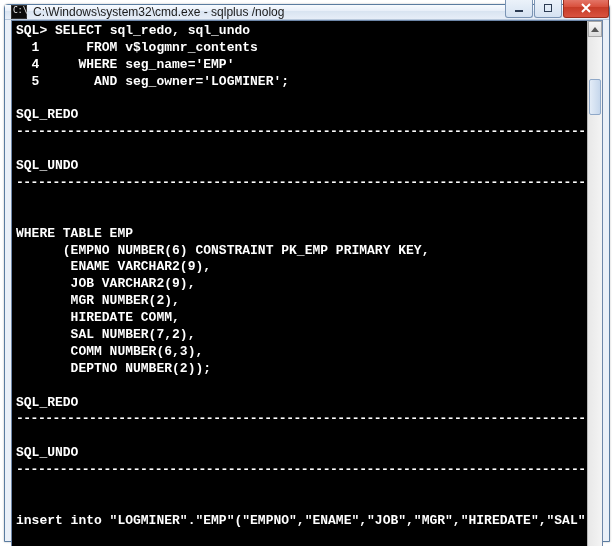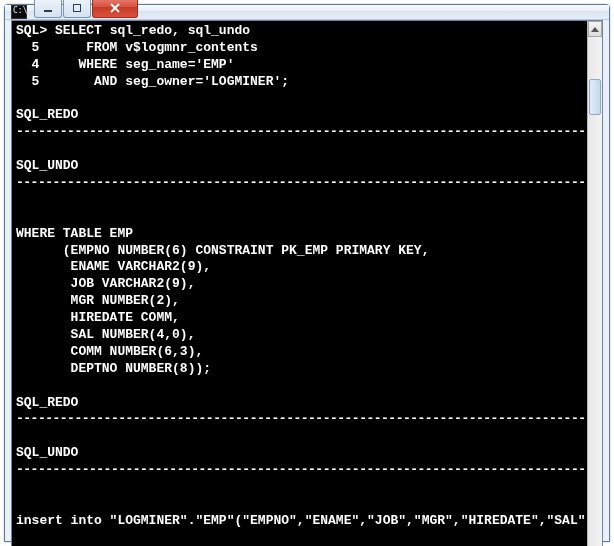--- a/index.html
+++ b/index.html
@@ -24,56 +24,57 @@
   .sb-thumb { position: absolute; left: 1px; right: 1px; height: 36px; top: 42px; background: linear-gradient(to right, #e3ecf7, #c6d7ec); border: 1px solid #8fa8c8; border-radius: 2px; }
   .hr-line { color: #fff; letter-spacing: -0.5px; }
 </style>
 </head>
 <body>
 
 <div class="outer-border">
   <div class="window">
     <div class="titlebar">
       <div class="app-icon"></div>
+      <div class="title-text">C:\Windows\system32\cmd.exe - sqlplus  /nolog</div>
       <div class="win-controls">
         <div class="win-btn min">
             <span></span>
           </div>
         <div class="win-btn max">
             <span></span>
           </div>
         <div class="win-btn close">
           <svg viewBox="0 0 10 10">
             <path d="M1 1 L9 9 M9 1 L1 9" stroke="#fff" stroke-width="2" fill="none"></path>
           </svg>
         </div>
       </div>
     </div>
     <div class="client">
       <div class="terminal"><span>SQL&gt;</span><span> SELECT sql_redo, sql_undo</span>
-<span>  5      FROM v$logmnr_contents</span>
+<span>  1      FROM v$logmnr_contents</span>
 <span>  4     WHERE seg_name='EMP'</span>
 <span>  5       AND seg_owner='LOGMINER';</span>
 
 <span>SQL_REDO</span>
 <span class="hr-line">--------------------------------------------------------------------------------</span>
 
 <span>SQL_UNDO</span>
 <span class="hr-line">--------------------------------------------------------------------------------</span>
 
 
 <span>WHERE TABLE EMP</span>
 <span>      (EMPNO NUMBER(6) CONSTRAINT PK_EMP PRIMARY KEY,</span>
 <span>       ENAME VARCHAR2(9),</span>
 <span>       JOB VARCHAR2(9),</span>
 <span>       MGR NUMBER(2),</span>
 <span>       HIREDATE COMM,</span>
-<span>       SAL NUMBER(4,0),</span>
+<span>       SAL NUMBER(7,2),</span>
 <span>       COMM NUMBER(6,3),</span>
-<span>       DEPTNO NUMBER(8));</span>
+<span>       DEPTNO NUMBER(2));</span>
 
 <span>SQL_REDO</span>
 <span class="hr-line">--------------------------------------------------------------------------------</span>
 
 <span>SQL_UNDO</span>
 <span class="hr-line">--------------------------------------------------------------------------------</span>
 
 
 <span>insert into "LOGMINER"."EMP"("EMPNO","ENAME","JOB","MGR","HIREDATE","SAL","COMM"</span>
 

